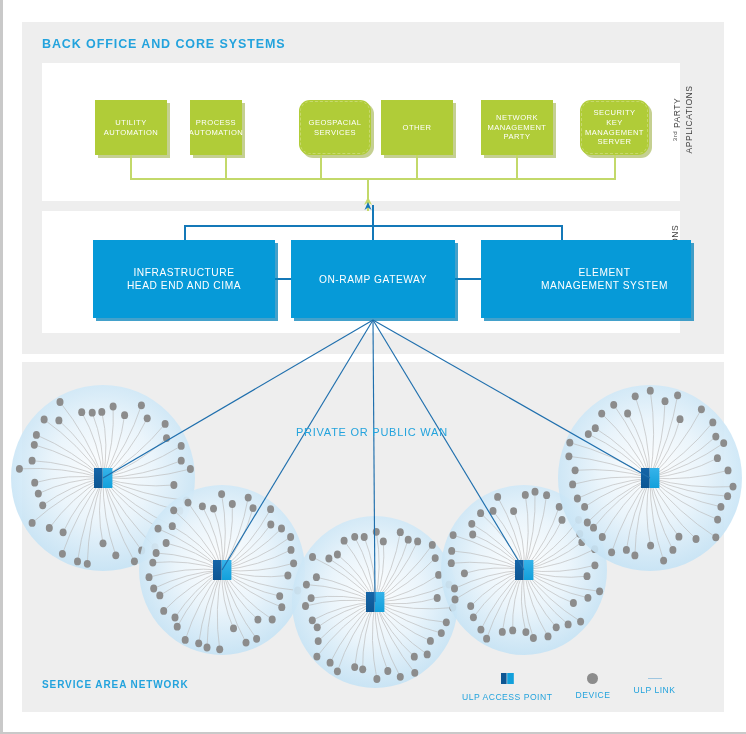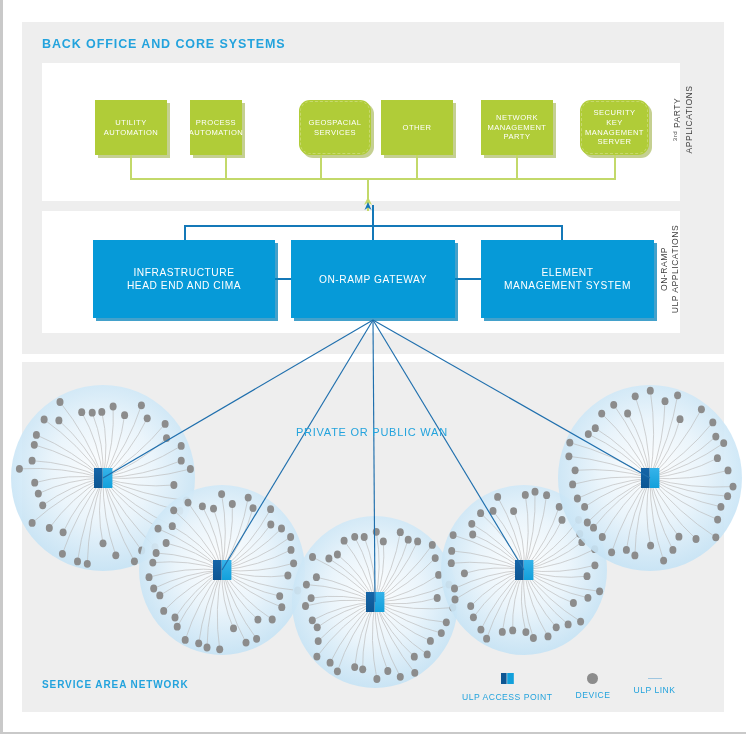--- a/index.html
+++ b/index.html
@@ -49,21 +49,21 @@
   
   #g-arrow{position:absolute;left:362px;top:197px;width:12px;height:14px;}
 
   
   .bbox{position:absolute;background:#069ad8;color:#ffffff;
       display:flex;align-items:center;justify-content:center;text-align:center;
       font-size:10.2px;letter-spacing:.55px;line-height:13px;
       box-shadow:3px 3px 0 rgba(4,130,185,.75);}
   #b-infra{left:93px;top:240px;width:182px;height:78px;}
   #b-gw{left:291px;top:240px;width:164px;height:78px;}
-  #b-ems{left:481px;top:240px;width:173px;height:78px;}
+  #b-ems{left:481px;top:240px;width:173px;height:78px;padding-left:37px;}
 
   .blink{position:absolute;background:#1478b8;}
   .blink.h{height:1.6px;}
   .blink.v{width:1.6px;}
   #bl-left{left:275px;top:278px;width:16px;}
   #bl-right{left:455px;top:278px;width:26px;}
   #bl-bus{left:184px;top:225px;width:378px;}
   #bl-d1{left:184px;top:225px;height:16px;}
   #bl-d2{left:372px;top:205px;height:36px;}
   #bl-d3{left:561px;top:225px;height:16px;}

